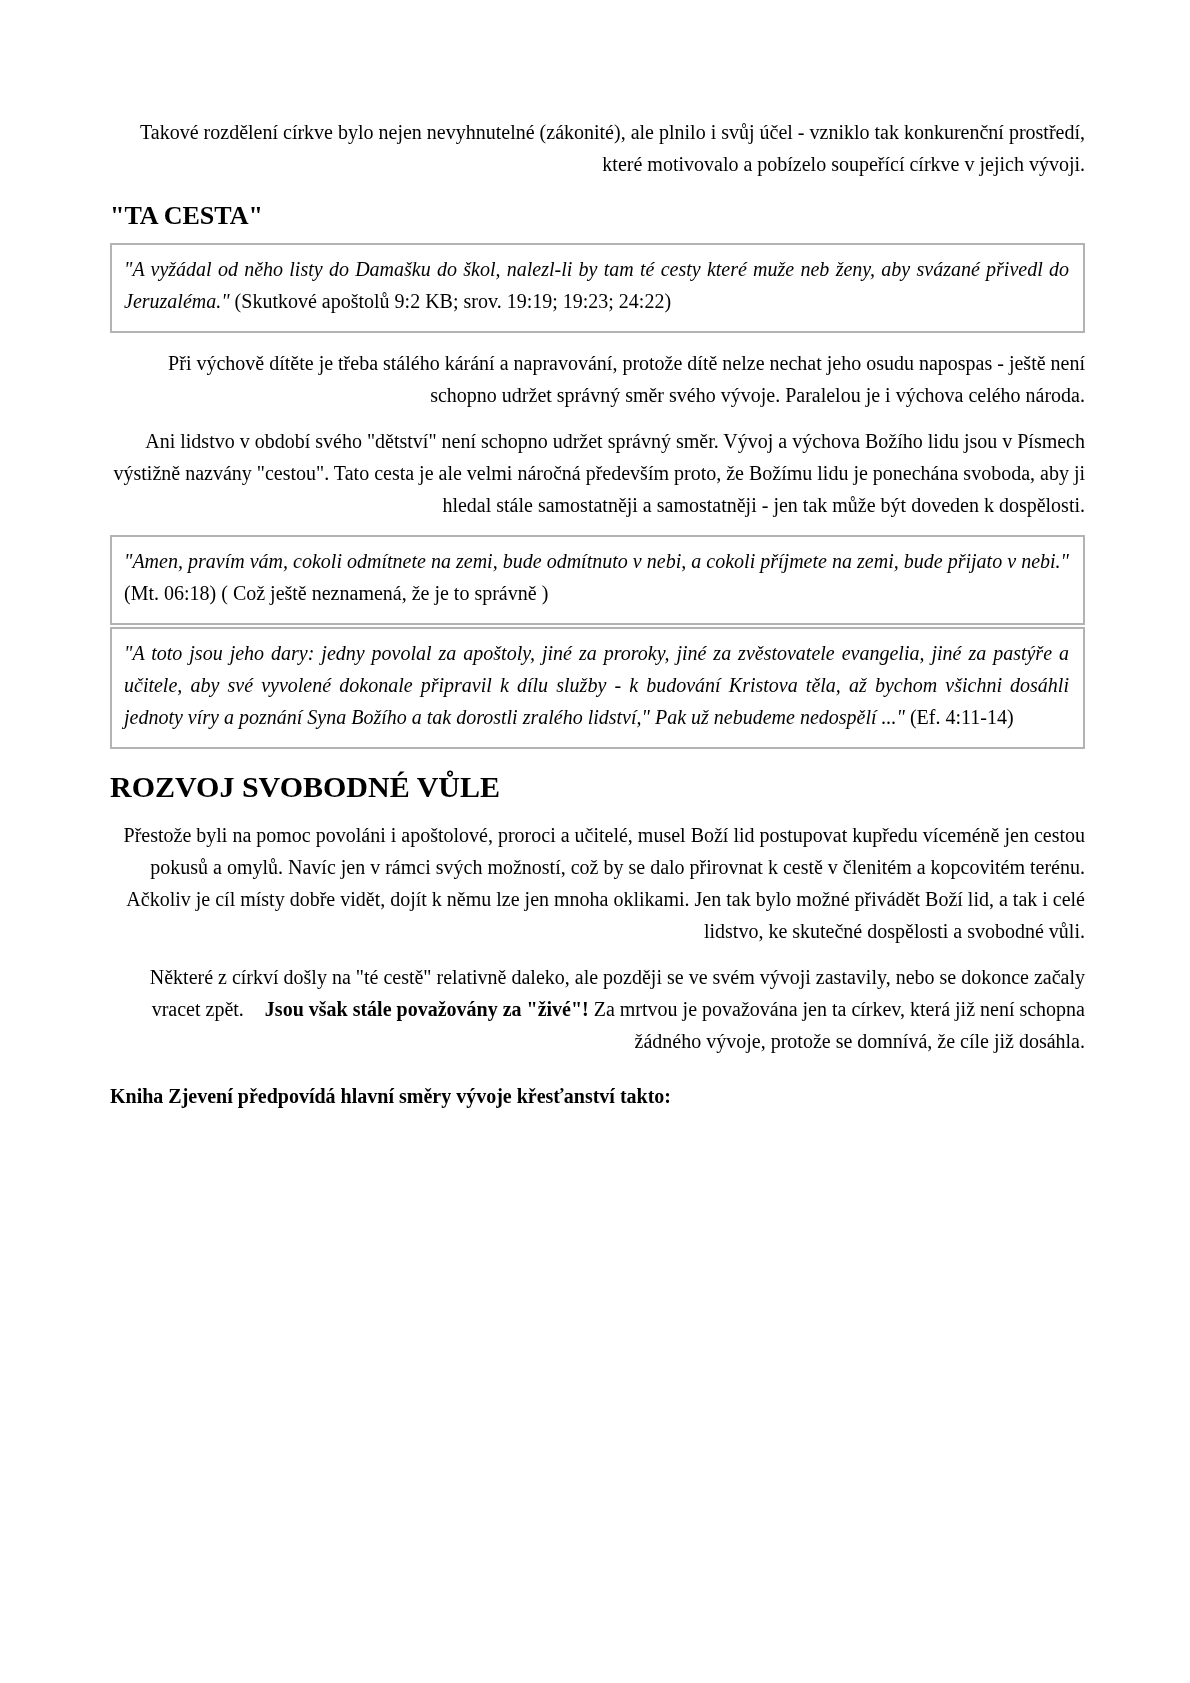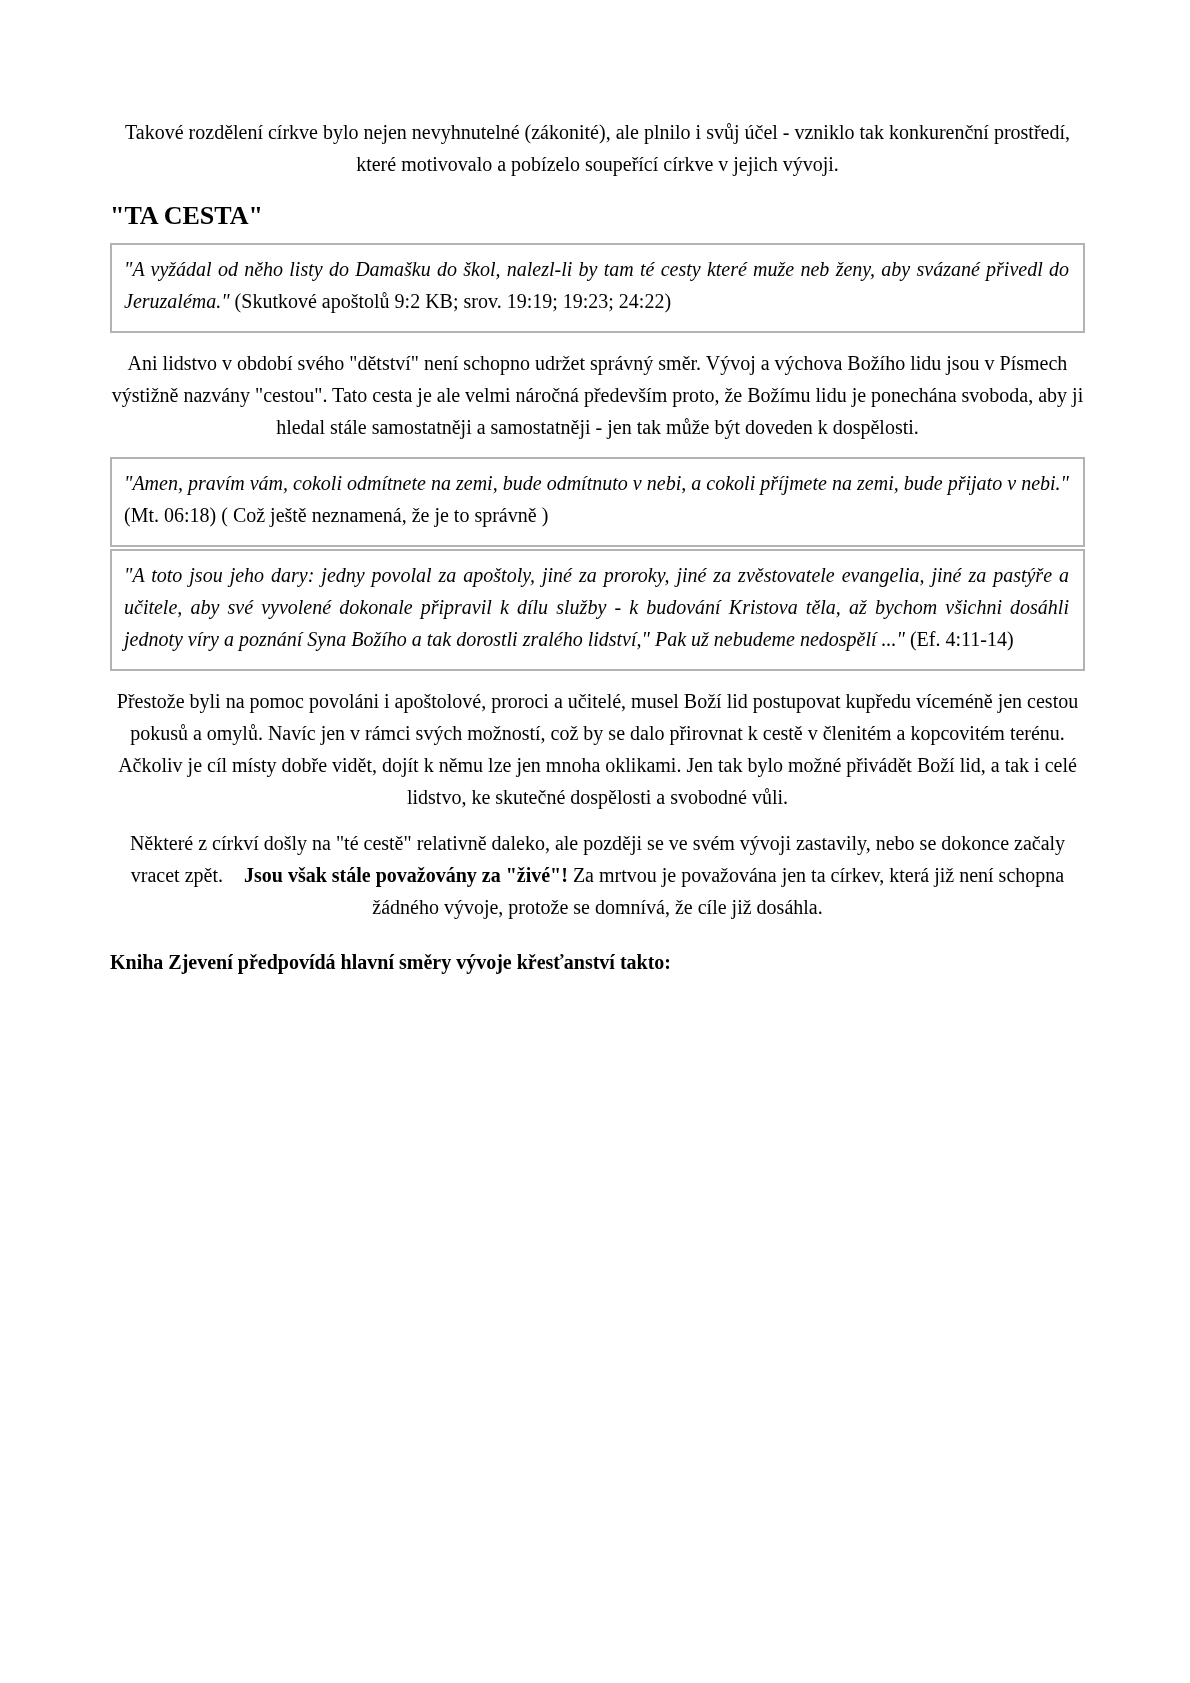--- a/index.html
+++ b/index.html
@@ -17,21 +17,21 @@
   .page {
     box-sizing: border-box;
     width: 1190px;
     min-height: 1683px;
     padding: 102px 105px 40px 110px;
   }
   p.body {
     font-size: 20px;
     line-height: 32px;
     margin: 14px 0;
-    text-align: center;
+    text-align: right;
   }
   h2.h2 {
     font-size: 26px;
     line-height: 1.2;
     font-weight: 700;
     margin: 20px 0 10px 0;
   }
   h1.h1 {
     font-size: 30px;
     line-height: 1.2;
@@ -64,27 +64,29 @@
 <body>
 
 <div class="page">
 
   <p class="body">Takové rozdělení církve bylo nejen nevyhnutelné (zákonité), ale plnilo i svůj účel - vzniklo tak konkurenční prostředí, které motivovalo a pobízelo soupeřící církve v jejich vývoji.</p>
 
   <h2 class="h2">"TA CESTA"</h2>
 
   <div class="quote"><span class="qi">"A vyžádal od něho listy do Damašku do škol, nalezl-li by tam té cesty které muže neb ženy, aby svázané přivedl do Jeruzaléma."</span><span class="qr"> (Skutkové apoštolů 9:2 KB; srov. 19:19; 19:23; 24:22)</span></div>
 
+  <p class="body">Při výchově dítěte je třeba stálého kárání a napravování, protože dítě nelze nechat jeho osudu napospas - ještě není schopno udržet správný směr svého vývoje. Paralelou je i výchova celého národa.</p>
 
   <p class="body">Ani lidstvo v období svého "dětství" není schopno udržet správný směr. Vývoj a výchova Božího lidu jsou v Písmech výstižně nazvány "cestou". Tato cesta je ale velmi náročná především proto, že Božímu lidu je ponechána svoboda, aby ji hledal stále samostatněji a samostatněji - jen tak může být doveden k dospělosti.</p>
 
   <div class="quote tight-bottom"><span class="qi">"Amen, pravím vám, cokoli odmítnete na zemi, bude odmítnuto v nebi, a cokoli příjmete na zemi, bude přijato v nebi."</span><span class="qr"> (Mt. 06:18) ( Což ještě neznamená, že je to správně )</span></div>
 
   <div class="quote tight-top"><span class="qi">"A toto jsou jeho dary: jedny povolal za apoštoly, jiné za proroky, jiné za zvěstovatele evangelia, jiné za pastýře a učitele, aby své vyvolené dokonale připravil k dílu služby - k budování Kristova těla, až bychom všichni dosáhli jednoty víry a poznání Syna Božího a tak dorostli zralého lidství," Pak už nebudeme nedospělí ..."</span><span class="qr"> (Ef. 4:11-14)</span></div>
 
+  <h1 class="h1">ROZVOJ SVOBODNÉ VŮLE</h1>
 
   <p class="body">Přestože byli na pomoc povoláni i apoštolové, proroci a učitelé, musel Boží lid postupovat kupředu víceméně jen cestou pokusů a omylů. Navíc jen v rámci svých možností, což by se dalo přirovnat k cestě v členitém a kopcovitém terénu. Ačkoliv je cíl místy dobře vidět, dojít k němu lze jen mnoha oklikami. Jen tak bylo možné přivádět Boží lid, a tak i celé lidstvo, ke skutečné dospělosti a svobodné vůli.</p>
 
   <p class="body"><span>Některé z církví došly na "té cestě" relativně daleko, ale později se ve svém vývoji zastavily, nebo se dokonce začaly vracet zpět. </span><span class="inline-bold">Jsou však stále považovány za "živé"!</span><span> Za mrtvou je považována jen ta církev, která již není schopna žádného vývoje, protože se domnívá, že cíle již dosáhla.</span></p>
 
   <p class="bold-par">Kniha Zjevení předpovídá hlavní směry vývoje křesťanství takto:</p>
 
 </div>
 
 </body></html>

